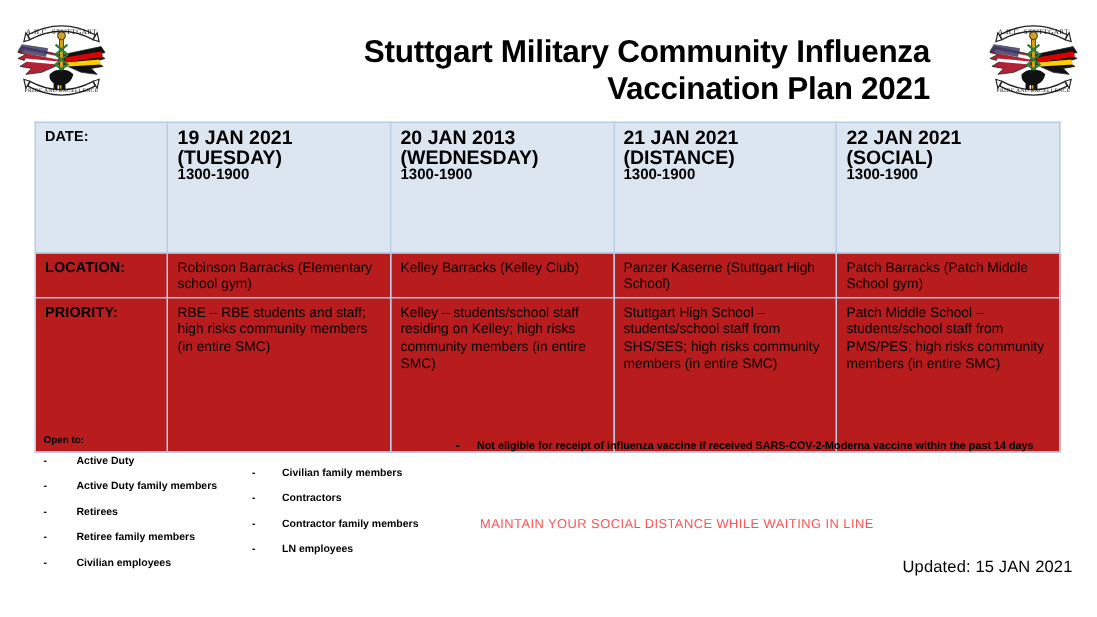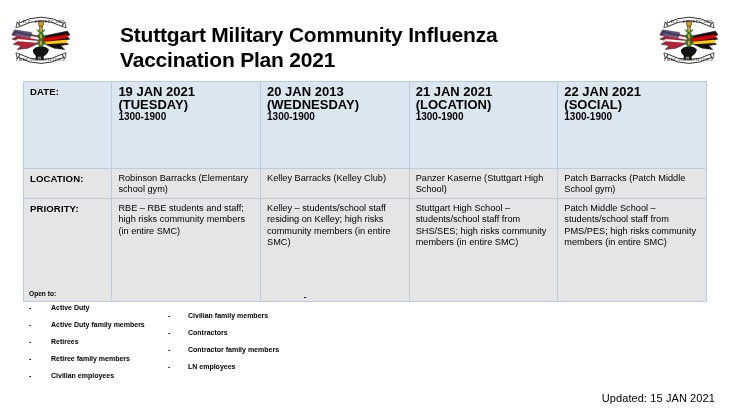--- a/index.html
+++ b/index.html
@@ -29,21 +29,21 @@
     height: 66px;
   }
   .logo.left  { left: 7px; }
   .logo.right { left: 655px; }
 
   .title-block {
     position: absolute;
     left: 120px;
     top: 22px;
     width: 500px;
-    text-align: left;
+    text-align: right;
   }
   .title-line {
     font-size: 21px;
     font-weight: bold;
     line-height: 25px;
     letter-spacing: -0.2px;
     white-space: nowrap;
   }
 
   
@@ -60,21 +60,21 @@
     border: 1px solid #b8cce4;
     padding: 4px 5px 2px 6px;
     font-size: 9.2px;
     line-height: 11.4px;
   }
   .row-date td {
     background: #dce6f1;
     height: 80px;
   }
   .row-loc td, .row-pri td {
-    background: #e5e5e5;
+    background: #b91c1c;
   }
   .row-pri td { height: 96px; }
 
   .col-label { width: 88px; }
   .col-day   { width: 148px; }
 
   .lbl {
     font-weight: bold;
     font-size: 9.6px;
     letter-spacing: 0.1px;
@@ -148,21 +148,21 @@
     top: 54px;
     color: #ff5252;
     font-size: 8.6px;
     letter-spacing: 0.3px;
     white-space: nowrap;
   }
 
   .updated {
     position: absolute;
     right: 16px;
-    bottom: 7px;
+    bottom: 27px;
     font-size: 11px;
     letter-spacing: 0.1px;
   }
 </style>
 </head>
 <body>
 
 <div class="header">
 
   <svg class="logo left" viewBox="0 0 100 100">
@@ -241,21 +241,21 @@
         <div class="date-head"><span>(TUESDAY)</span></div>
         <div class="date-time"><span>1300-1900</span></div>
       </td>
       <td>
         <div class="date-head"><span>20 JAN 2013</span></div>
         <div class="date-head"><span> (WEDNESDAY)</span></div>
         <div class="date-time"><span>1300-1900</span></div>
       </td>
       <td>
         <div class="date-head"><span>21 JAN 2021</span></div>
-        <div class="date-head"><span>(LOCATION)</span></div>
+        <div class="date-head"><span>(DISTANCE)</span></div>
         <div class="date-time"><span>1300-1900</span></div>
       </td>
       <td>
         <div class="date-head"><span>22 JAN 2021</span></div>
         <div class="date-head"><span> (SOCIAL)</span></div>
         <div class="date-time"><span>1300-1900</span></div>
       </td>
     </tr>
 
     <tr class="row-loc">
@@ -325,18 +325,20 @@
       <span class="bul-txt">LN employees</span>
     </div>
   </div>
 
   <div class="right-notes">
     <div class="rn-row">
       <span class="rn-dash">-</span>
     </div>
     <div class="rn-row">
       <span class="rn-dash">-</span>
+      <span>Not eligible for receipt of influenza vaccine if received SARS-COV-2-Moderna vaccine within the past 14 days</span>
     </div>
   </div>
 
+  <div class="social-distance" style="color: rgb(255, 82, 82);">MAINTAIN  YOUR  SOCIAL DISTANCE WHILE  WAITING  IN LINE</div>
 </div>
 
 <div class="updated">Updated: 15 JAN 2021</div>
 
 </body></html>

